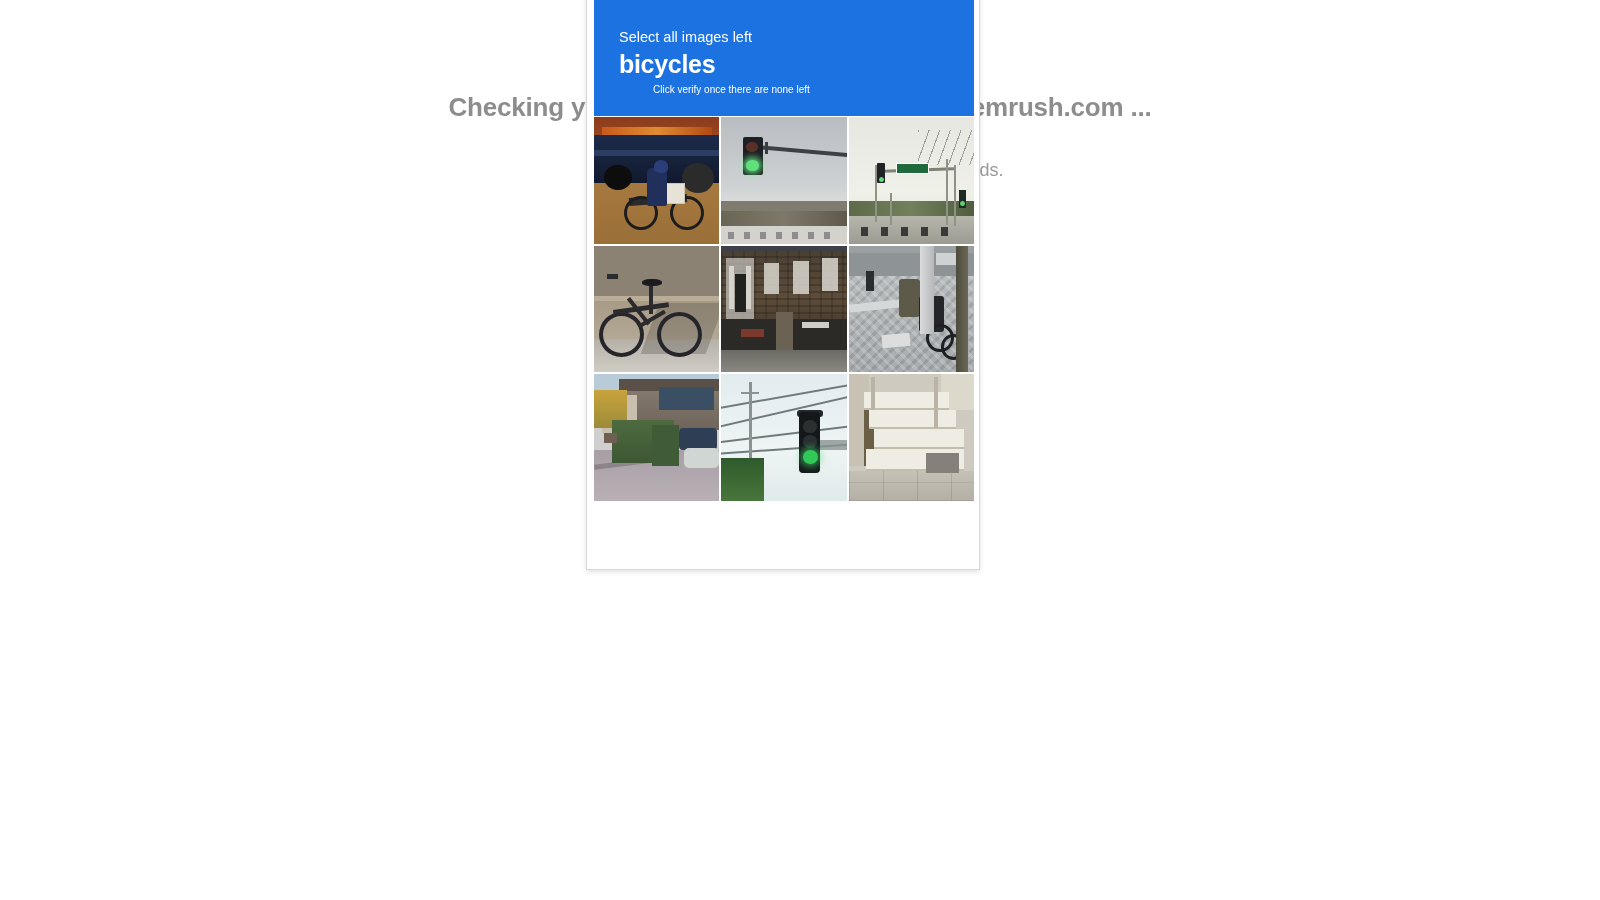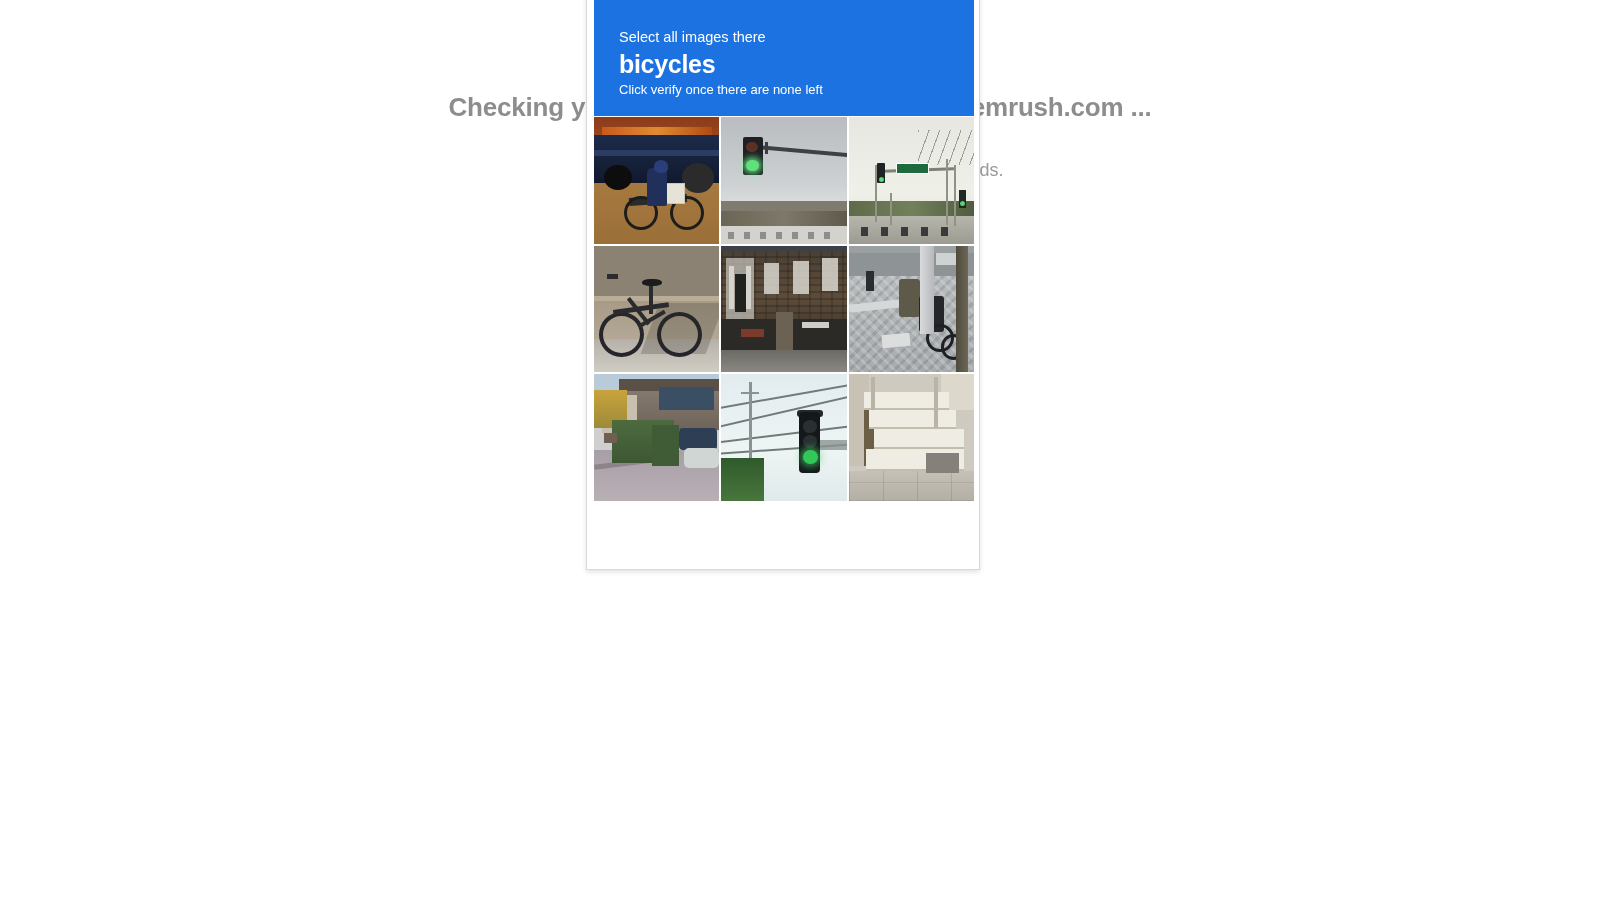--- a/index.html
+++ b/index.html
@@ -46,21 +46,21 @@
     width: 380px; height: 116px;
     background: #1b72e0;
     color: #ffffff;
     padding: 28px 0 0 25px;
   }
   .cap-head-line1 { font-size: 14.5px; line-height: 18px; font-weight: 400; }
   .cap-head-target {
     font-size: 25px; font-weight: bold; line-height: 32px;
     margin-top: 2px; letter-spacing: -0.3px;
   }
-  .cap-head-line3 { font-size: 13px; line-height: 17px; margin-top: 1px; }
+  .cap-head-line3 { font-size: 10px; line-height: 17px; margin-top: 1px; margin-left: 34px; }
 
   
   .cap-grid {
     position: absolute; left: 7px; top: 123px;
     width: 380px; height: 384px;
     display: grid;
     grid-template-columns: repeat(3, 1fr);
     grid-template-rows: repeat(3, 1fr);
     gap: 2px;
     background: #ffffff;
@@ -258,21 +258,21 @@
 
   <div class="bg-wrap">
     <div class="bg-title">Checking your browser before accessing semrush.com ...</div>
     <div class="bg-sub"><span>Click </span><a href="#" class="bg-link">here</a><span> if you are not redirected after 5 seconds.</span></div>
   </div>
 
   <div class="captcha">
     <div class="captcha-inner">
 
       <div class="cap-header">
-        <div class="cap-head-line1">Select all images there</div>
+        <div class="cap-head-line1">Select all images left</div>
         <div class="cap-head-target">bicycles</div>
         <div class="cap-head-line3">Click verify once there are none left</div>
       </div>
 
       <div class="cap-grid">
 
         <div class="tile">
           <div class="scene t1">
             <div class="sky"></div>
               <div class="cargo"></div>

